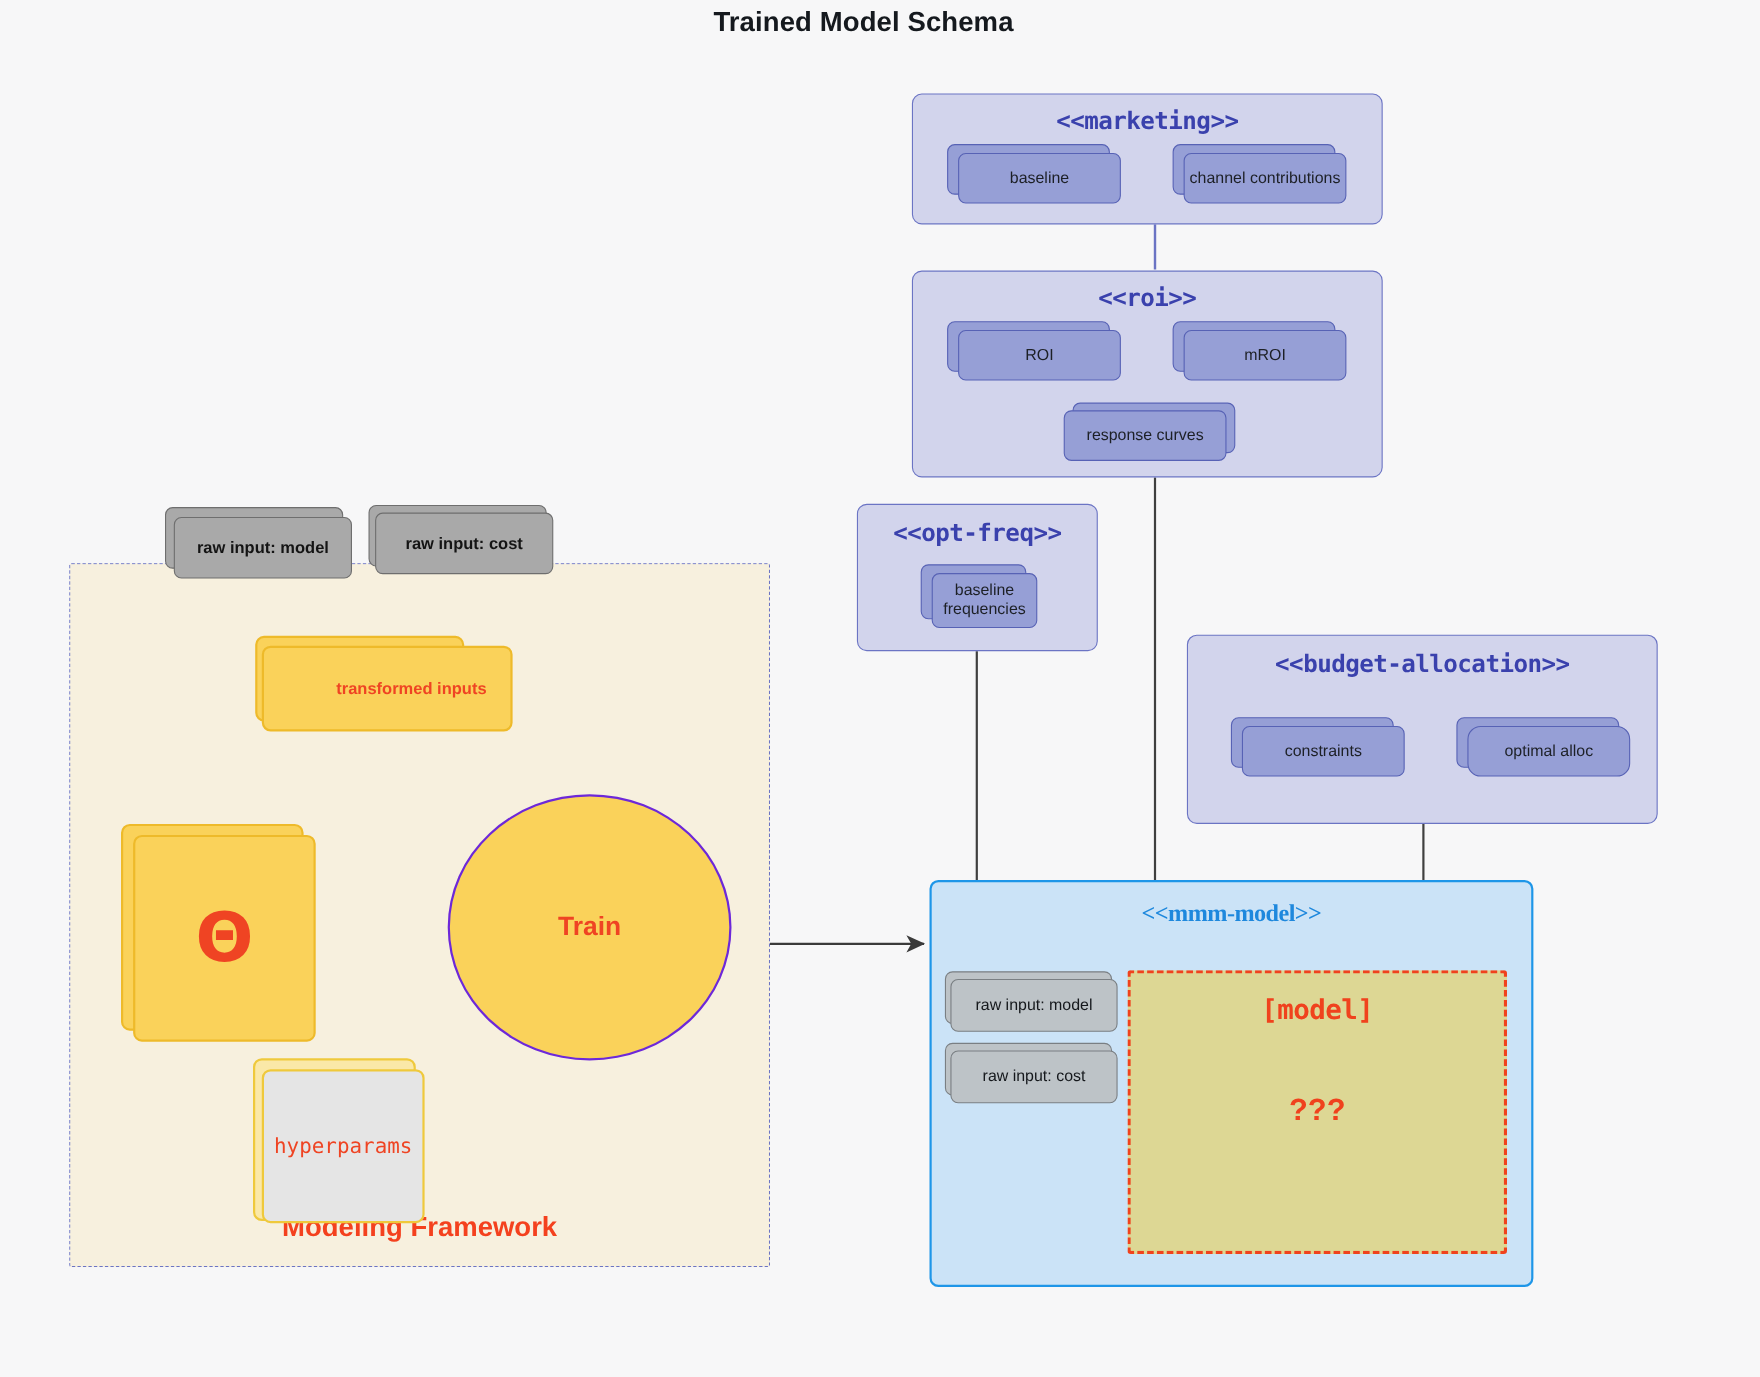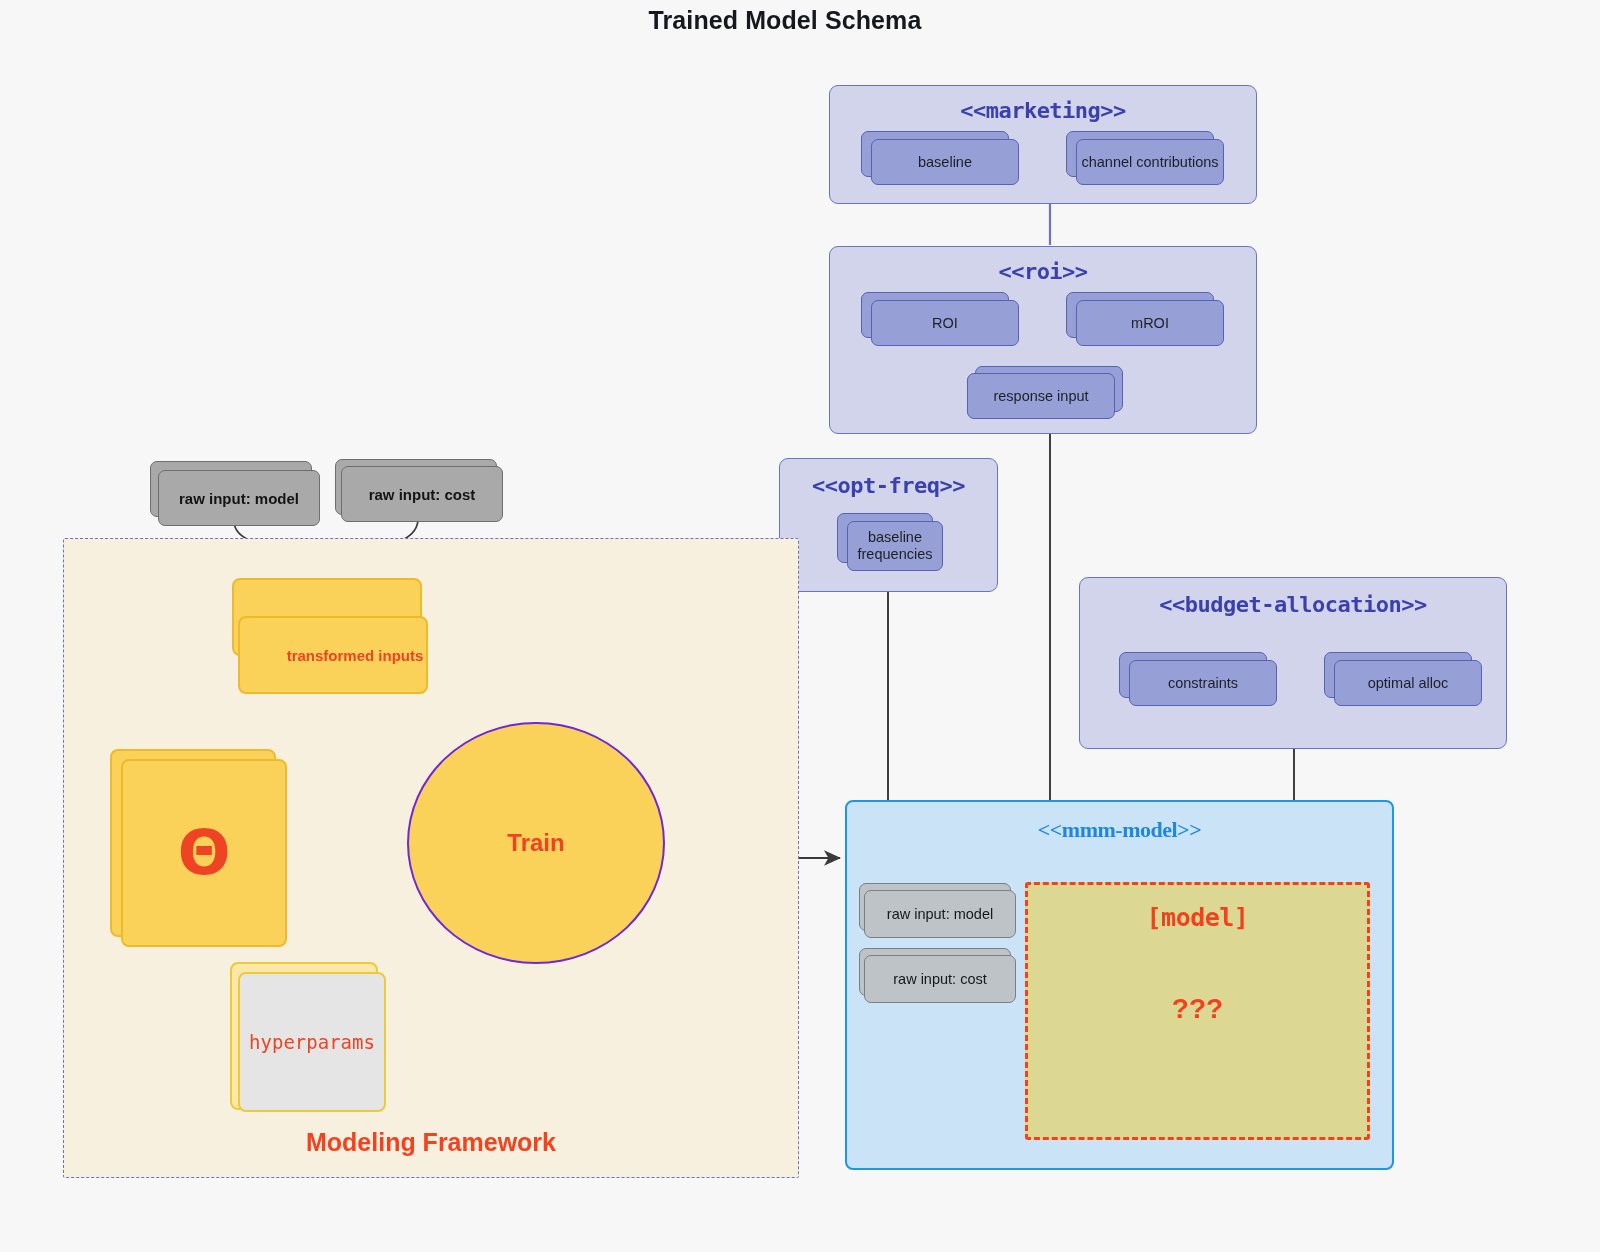--- a/index.html
+++ b/index.html
@@ -285,60 +285,60 @@
   <div class="abs node-shadow" style="left:861px; top:292px; width:148px; height:46px;"></div>
   <div class="abs node" style="left:871px; top:300px; width:148px; height:46px;">
     <span>ROI</span>
   </div>
   <div class="abs node-shadow" style="left:1066px; top:292px; width:148px; height:46px;"></div>
   <div class="abs node" style="left:1076px; top:300px; width:148px; height:46px;">
     <span>mROI</span>
   </div>
   <div class="abs node-shadow" style="left:975px; top:366px; width:148px; height:46px;"></div>
   <div class="abs node" style="left:967px; top:373px; width:148px; height:46px;">
-    <span>response input</span>
+    <span>response curves</span>
   </div>
 
   <div class="abs pkg" style="left:779px; top:458px; width:219px; height:134px;">
     <div class="pkg-title" style="top:14px; font-size:22px;">&lt;&lt;opt-freq&gt;&gt;</div>
   </div>
   <div class="abs node-shadow" style="left:837px; top:513px; width:96px; height:50px;"></div>
   <div class="abs node" style="left:847px; top:521px; width:96px; height:50px; flex-direction:column;">
     <span>baseline</span>
     <span>frequencies</span>
   </div>
 
   <div class="abs pkg" style="left:1079px; top:577px; width:428px; height:172px;">
     <div class="pkg-title" style="top:14px; font-size:22px;">&lt;&lt;budget-allocation&gt;&gt;</div>
   </div>
   <div class="abs node-shadow" style="left:1119px; top:652px; width:148px; height:46px;"></div>
   <div class="abs node" style="left:1129px; top:660px; width:148px; height:46px;">
     <span>constraints</span>
   </div>
   <div class="abs node-shadow" style="left:1324px; top:652px; width:148px; height:46px;"></div>
-  <div class="abs node" style="left:1334px; top:660px; width:148px; height:46px;">
+  <div class="abs node" style="left:1334px; top:660px; width:148px; height:46px;border-radius:12px;">
     <span>optimal alloc</span>
   </div>
 
   <div class="abs grey-shadow" style="left:150px; top:461px; width:162px; height:56px;"></div>
   <div class="abs grey" style="left:158px; top:470px; width:162px; height:56px; font-size:15px; font-weight:bold;">
     <span>raw input: model</span>
   </div>
 
   <div class="abs grey-shadow" style="left:335px; top:459px; width:162px; height:56px;"></div>
   <div class="abs grey" style="left:341px; top:466px; width:162px; height:56px; font-size:15px; font-weight:bold;">
     <span>raw input: cost</span>
   </div>
 
-  <div class="abs framework" style="left:63px; top:538px; width:736px; height:640px;">
+  <div class="abs framework" style="left:63px; top:512px; width:637px; height:640px;">
     <div class="framework-label" style="bottom:20px;">Modeling Framework</div>
   </div>
 
   <div class="abs ynode-shadow" style="left:232px; top:578px; width:190px; height:78px;"></div>
-  <div class="abs ynode" style="left:238px; top:616px; width:190px; height:78px;padding-left:44px;">
+  <div class="abs ynode" style="left:238px; top:587px; width:228px; height:78px;padding-left:44px;">
     <span class="lbl-red">transformed inputs</span>
   </div>
 
   <div class="abs ynode-shadow" style="left:110px; top:749px; width:166px; height:188px;"></div>
   <div class="abs ynode" style="left:121px; top:759px; width:166px; height:188px;">
     <span class="theta">Θ</span>
   </div>
 
   <div class="abs ynode-pale-shadow" style="left:230px; top:962px; width:148px; height:148px;"></div>
   <div class="abs ynode-pale" style="left:238px; top:972px; width:148px; height:140px;">

